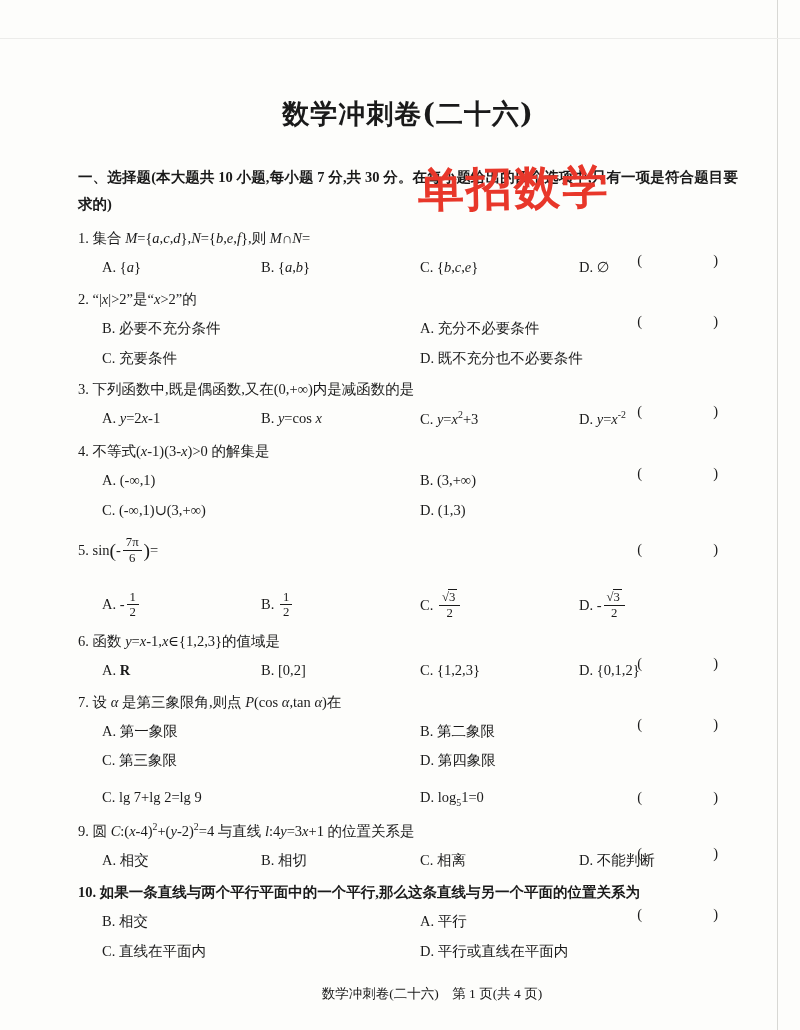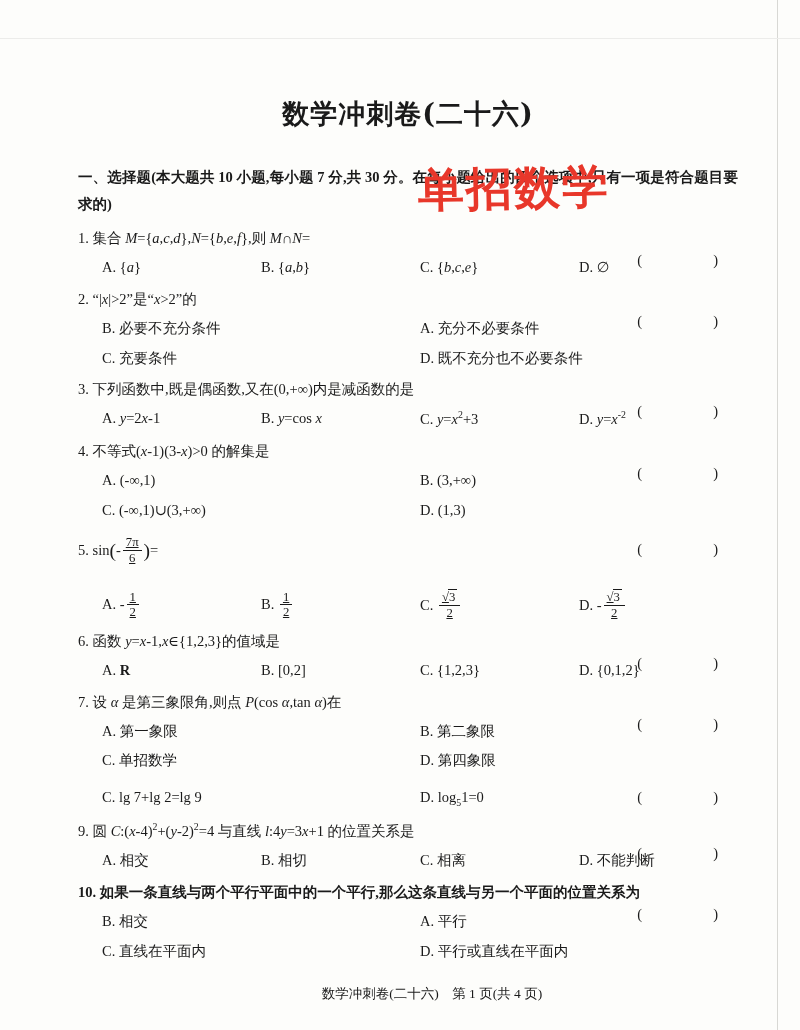--- a/index.html
+++ b/index.html
@@ -106,21 +106,20 @@
   .bold { font-weight: bold; }
   sup { font-size: 0.68em; vertical-align: super; }
   sub { font-size: 0.68em; vertical-align: sub; }
   .frac {
     display: inline-block;
     vertical-align: -0.55em;
     text-align: center;
     font-size: 0.88em;
     line-height: 1.15;
     margin: 0 2px;
-    text-decoration: underline;
   }
   .frac .num { display: block; padding: 0 3px; }
   .frac .den { display: block; border-top: 1px solid #1a1a1a; padding: 0 3px; }
   .sqrt {
     display: inline-block;
     border-top: 1px solid #1a1a1a;
     padding: 0 2px 0 1px;
     margin-left: -1px;
   }
   .footer {
@@ -248,21 +247,21 @@
       <div class="q-stem">
         7. 设 <span class="it">α</span> 是第三象限角,则点 <span class="it">P</span>(cos <span class="it">α</span>,tan <span class="it">α</span>)在
       </div>
       <div class="paren">(　　)</div>
       <div class="opts">
         <div class="opt-row r2">
           <div>A. 第一象限</div>
           <div>B. 第二象限</div>
         </div>
         <div class="opt-row r2">
-          <div>C. 单招数学</div>
+          <div>C. 第三象限</div>
           <div>D. 第四象限</div>
         </div>
       </div>
     </div>
 
     <div class="q">
       <div class="paren">(　　)</div>
       <div class="opts" style="margin-top:12px;">
         <div class="opt-row r2" style="margin-top:14px;justify-content:center;">
           <div>C. lg 7+lg 2=lg 9</div>

